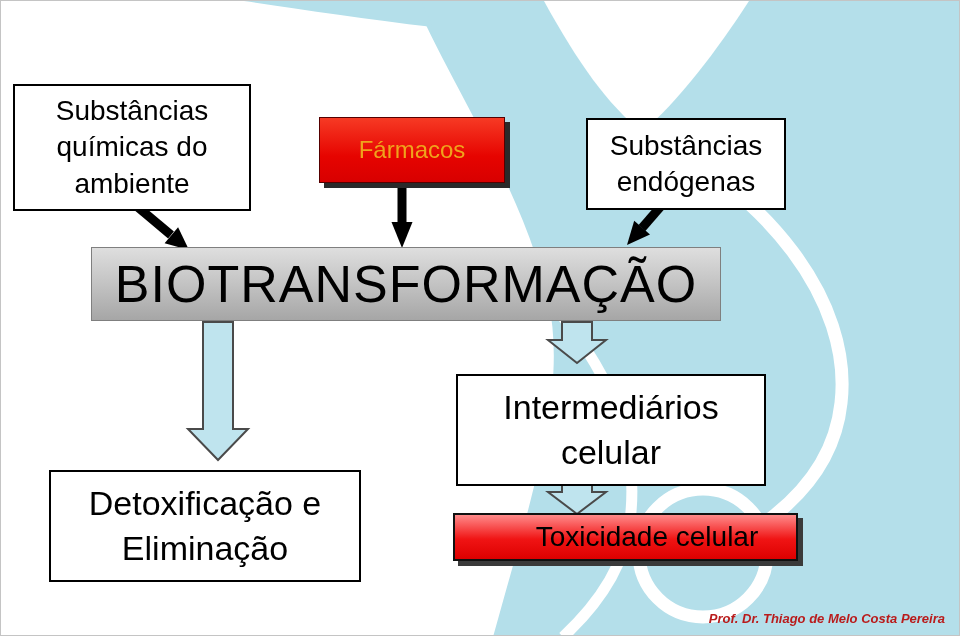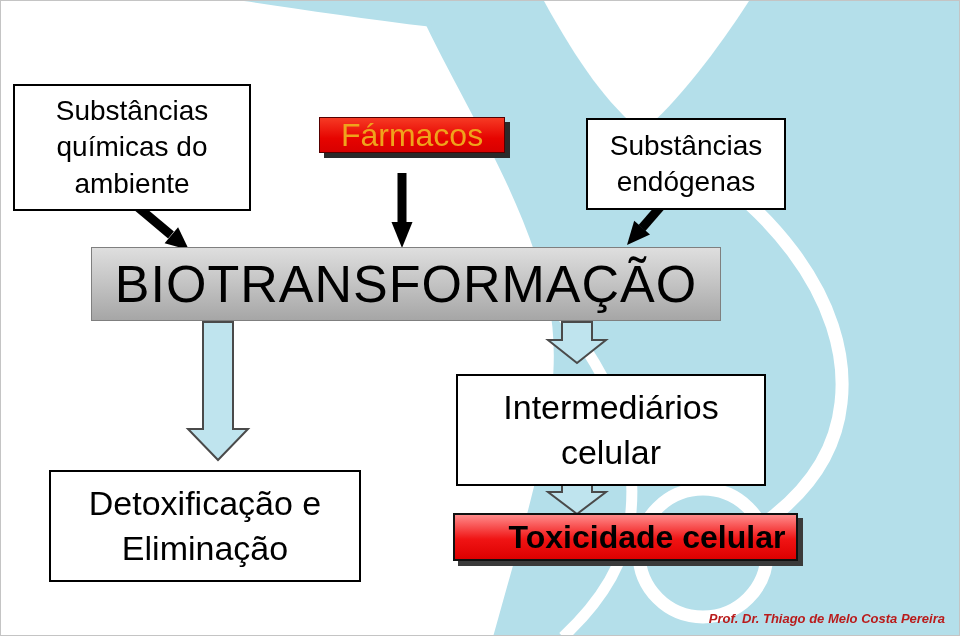--- a/index.html
+++ b/index.html
@@ -22,40 +22,40 @@
     text-align:center; color:#000; z-index:2;
   }
   .node .lbl { white-space:pre-line; }
 
   .box-white { background:#ffffff; border:2px solid #000000;margin-top:13px; }
 
   .env   { left:12px;  top:70px;  width:238px; height:127px; font-size:28px; line-height:1.3; }
   .endogenas { left:585px; top:104px; width:200px; height:92px; font-size:28px; line-height:1.3; }
 
   .farmacos {
-    left:318px; top:116px; width:186px; height:36px;
-    font-size:32px; color:#efa31c;
+    left:318px; top:116px; width:186px; height:66px;
+    font-size:24px; color:#efa31c;
     background:linear-gradient(180deg,#f63a24 0%, #e60400 60%, #d80000 100%);
     border:1px solid #550000;
     box-shadow:5px 5px 0 #2a2a2a;
   }
 
   .bar {
     left:90px; top:246px; width:630px; height:74px;
     font-size:52px; letter-spacing:1px;
     background:linear-gradient(180deg,#dedede 0%, #c3c3c3 50%, #a6a6a6 100%);
     border:1px solid #7f7f7f;
   }
 
   .intermediarios { left:455px; top:360px; width:310px; height:112px; font-size:34px; line-height:1.32; }
   .detox          { left:48px;  top:456px; width:312px; height:112px; font-size:34px; line-height:1.32; }
 
   .toxicidade {
     left:452px; top:512px; width:345px; height:48px;
-    font-size:32px; font-weight:700;
+    font-size:28px; font-weight:400;
     background:linear-gradient(180deg,#ff8a8a 0%, #f01414 55%, #dd0000 100%);
     border:2px solid #111111;
     box-shadow:5px 5px 0 #3a3a3a;
     padding-left:43px;
   }
 
   .attribution {
     position:absolute; right:14px; bottom:9px; z-index:3;
     font-size:13px; font-style:italic; font-weight:700;
     color:#b91c1c;

